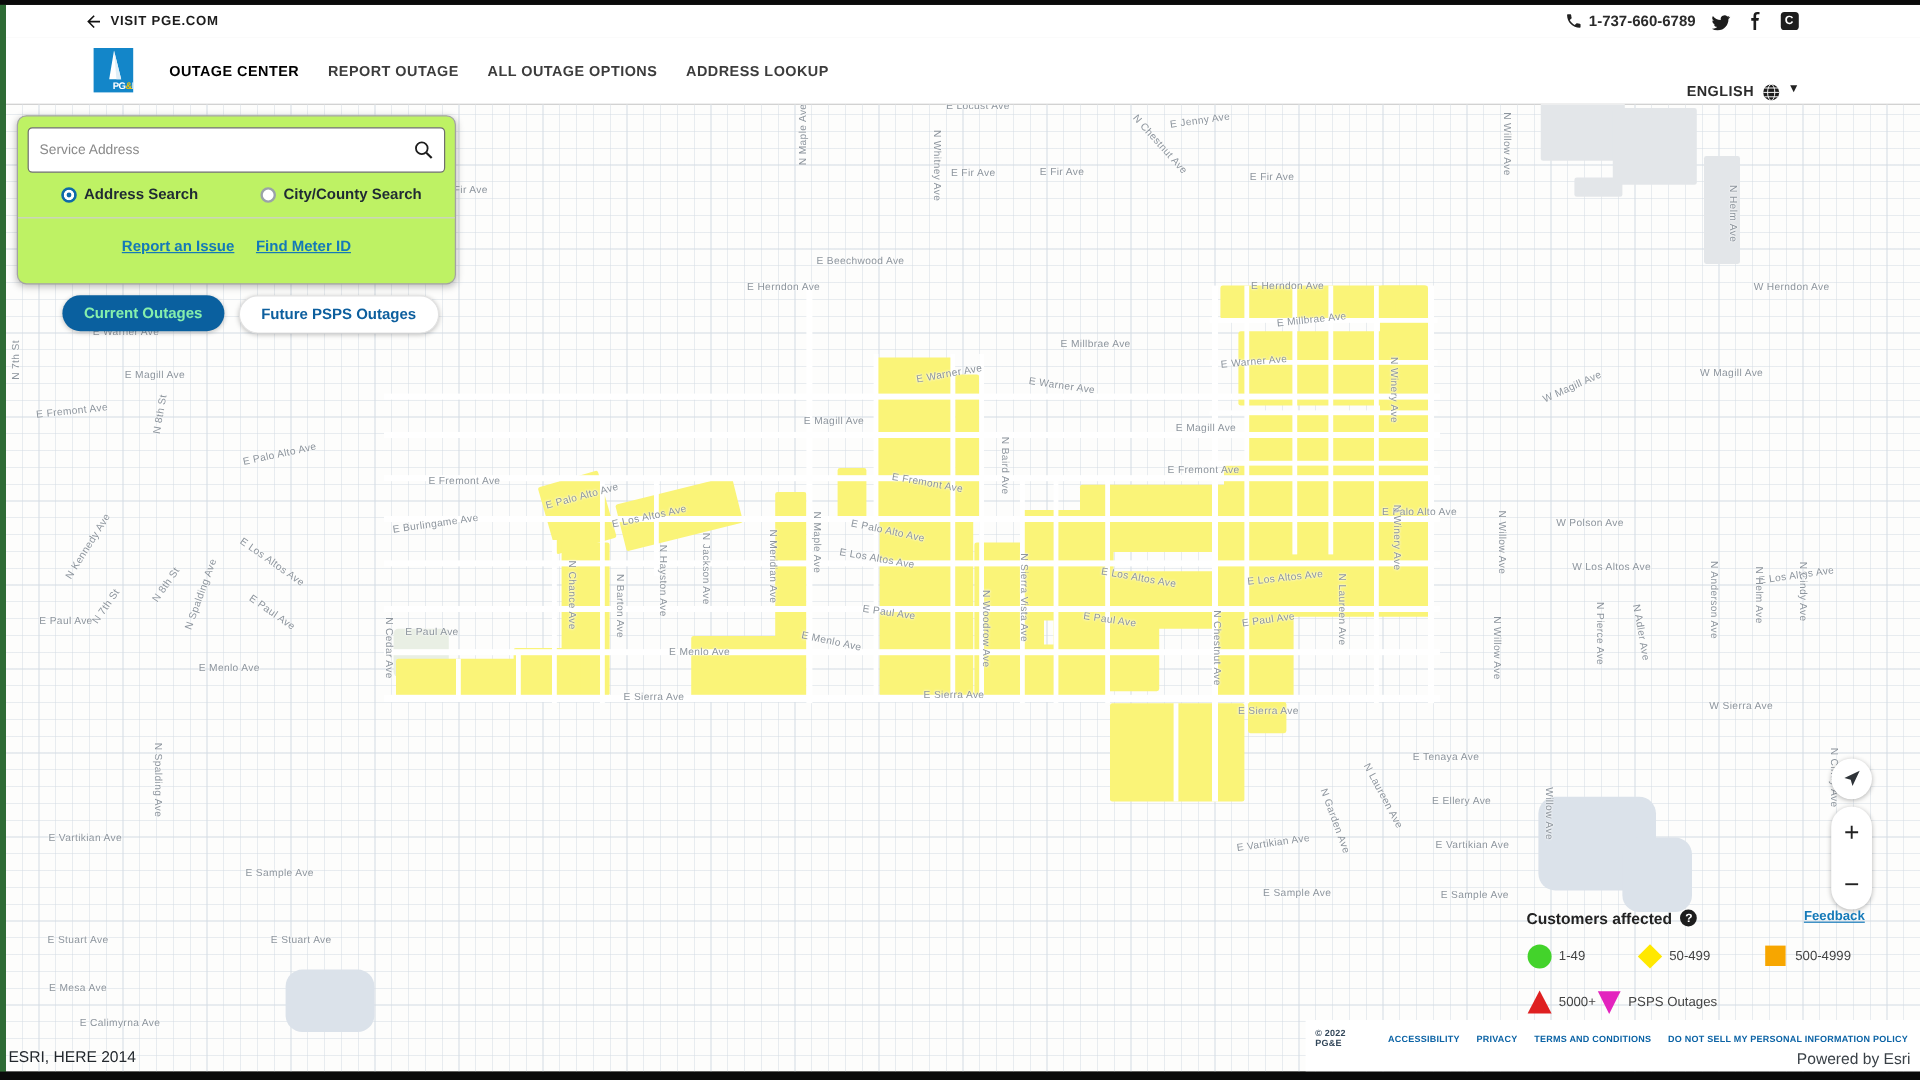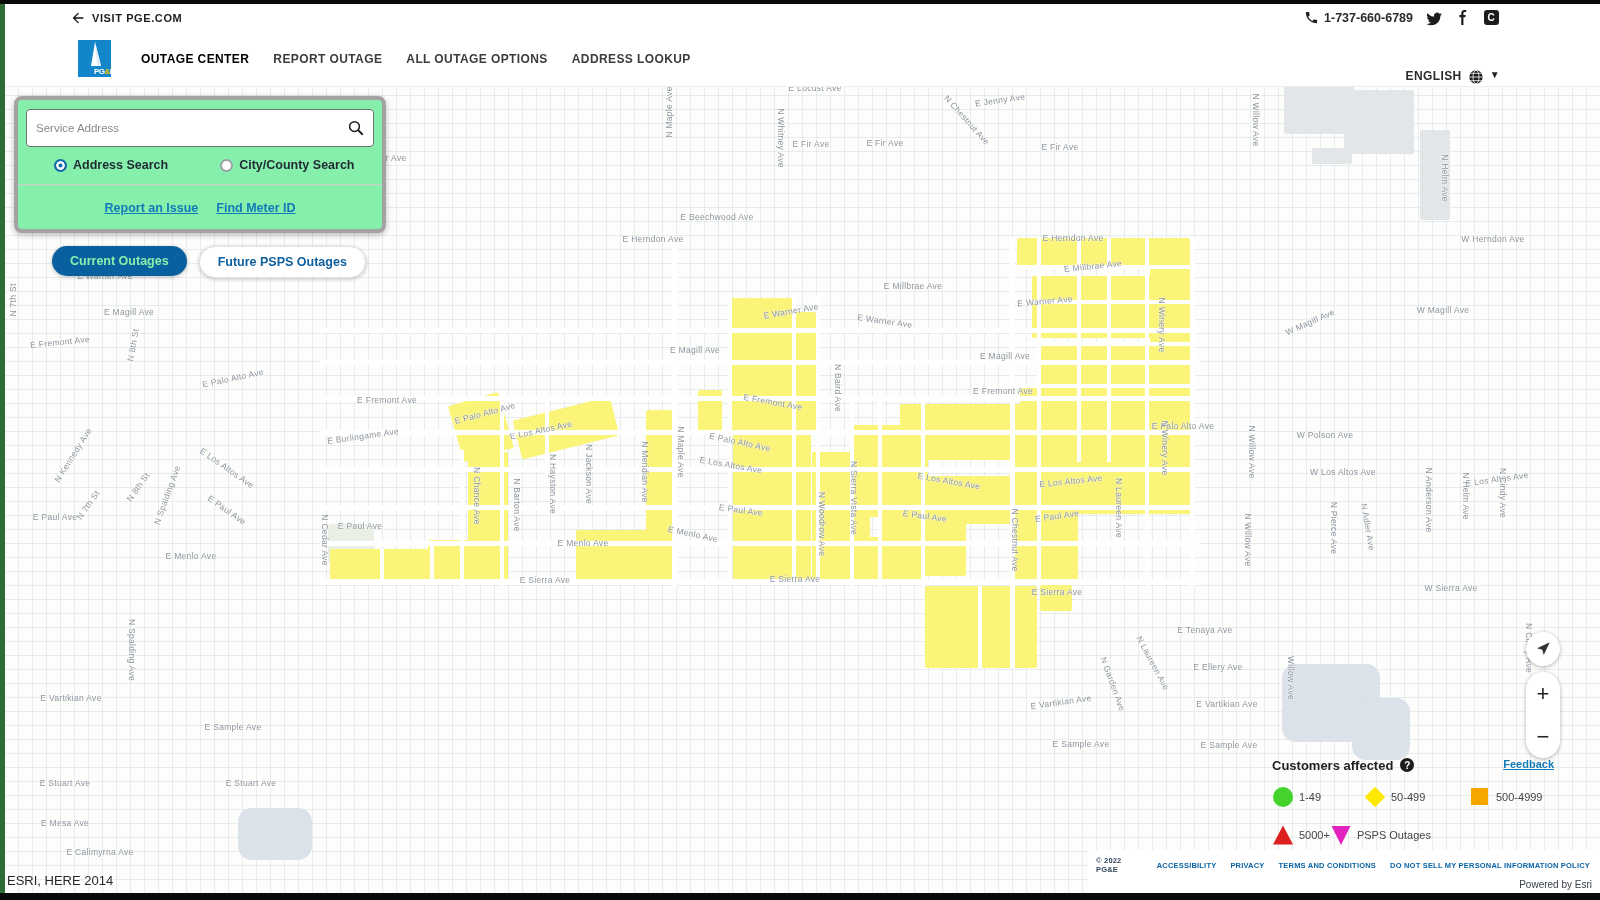--- a/index.html
+++ b/index.html
@@ -38,33 +38,33 @@
   
   .map{position:absolute;left:5px;top:87px;width:1595px;height:806px;background:
     repeating-linear-gradient(0deg, transparent 0 13px, rgba(211,219,227,.5) 13px 14px),
     repeating-linear-gradient(90deg, transparent 0 13px, rgba(211,219,227,.5) 13px 14px),
     #fdfdfc;z-index:1;}
   .map svg.shapes{position:absolute;left:-5px;top:-87px;}
   .map-label{position:absolute;font-size:8.5px;color:#8d959d;letter-spacing:.3px;white-space:nowrap;
     transform:translate(-50%,-50%);text-shadow:0 0 2px #fff,0 0 2px #fff;z-index:2;}
 
   
-  .search-card{position:absolute;left:14px;top:96px;width:348px;background:#86efac;border-radius:8px;
-    border:4px solid #a3a3a3;box-shadow:0 2px 6px rgba(0,0,0,.25);z-index:40;padding:9px 8px 0 8px;}
+  .search-card{position:absolute;left:14px;top:96px;width:348px;background:#bef264;border-radius:8px;
+    border:1px solid #a3a3a3;box-shadow:0 2px 6px rgba(0,0,0,.25);z-index:40;padding:9px 8px 0 8px;}
   .addr-input{position:relative;}
   .addr-input input{width:100%;box-sizing:border-box;height:38px;border:1.4px solid #6f6f6f;border-radius:4px;
     padding:0 34px 0 9px;font-size:11.5px;font-family:"Liberation Sans",sans-serif;color:#333;outline:none;}
   .addr-input input::placeholder{color:#8a8a8a;}
   .addr-input .mag{position:absolute;right:9px;top:10px;}
   .radio-row{display:flex;align-items:center;margin:11px 0 0 28px;gap:52px;}
   .radio{display:flex;align-items:center;gap:6px;font-size:12.5px;font-weight:bold;color:#1f2a33;cursor:pointer;}
   .rdot{width:13px;height:13px;border-radius:50%;border:2px solid #9aa2a8;background:#fff;box-sizing:border-box;}
   .rdot.on{border-color:#0e6aa8;box-shadow:inset 0 0 0 2.5px #fff;background:#0e6aa8;}
   .card-div{border-top:1px solid #cfcfcf;margin:12px -8px 0 -8px;}
-  .card-links{display:flex;justify-content:center;gap:18px;padding:16px 0 14px 0;}
+  .card-links{display:flex;justify-content:center;gap:18px;padding:16px 0 24px 0;}
   .blue-link{color:#1479b8;font-size:12.5px;font-weight:bold;text-decoration:underline;cursor:pointer;}
 
   
   .toggles{position:absolute;left:52px;top:246px;display:flex;gap:12px;z-index:40;}
   .pill{height:30px;border-radius:999px;display:flex;align-items:center;padding:0 18px;
     font-size:12.5px;font-weight:bold;cursor:pointer;box-shadow:0 1px 4px rgba(0,0,0,.25);}
   .pill.on{background:#0a609f;color:#86efac;}
   .pill.off{background:#fff;color:#0d5f9e;border:1px solid #e2e2e2;}
 
   
@@ -83,21 +83,21 @@
   .feedback{margin-left:auto;margin-right:6px;font-size:11px;}
   .legend-items{display:flex;flex-wrap:wrap;margin-top:13px;row-gap:16px;}
   .li{display:flex;align-items:center;gap:5px;font-size:11px;color:#444;}
   .legend .res{display:flex;align-items:center;gap:6px;font-size:11px;}
 
   
   .footer{position:absolute;right:0;bottom:7px;width:512px;height:43px;background:#fff;z-index:45;}
   .foot-links{display:flex;align-items:center;gap:14px;padding:6px 10px 0 8px;}
   .foot-copy{font-size:7.5px;font-weight:bold;color:#33475a;letter-spacing:.2px;}
   .foot-link{font-size:7.5px;font-weight:bold;color:#0b63a5;letter-spacing:.2px;cursor:pointer;white-space:nowrap;}
-  .powered{position:absolute;right:8px;bottom:3px;font-size:10px;color:#3a4147;}
+  .powered{position:absolute;right:8px;bottom:3px;font-size:13px;color:#3a4147;}
   .attr{position:absolute;left:7px;bottom:12px;font-size:13px;color:#23282d;z-index:30;
     text-shadow:0 0 3px #fff,0 0 3px #fff;}
 </style>
 </head>
 <body>
 
 <div class="stage">
 
   <div class="map">
     <svg class="shapes" width="1600" height="900">

